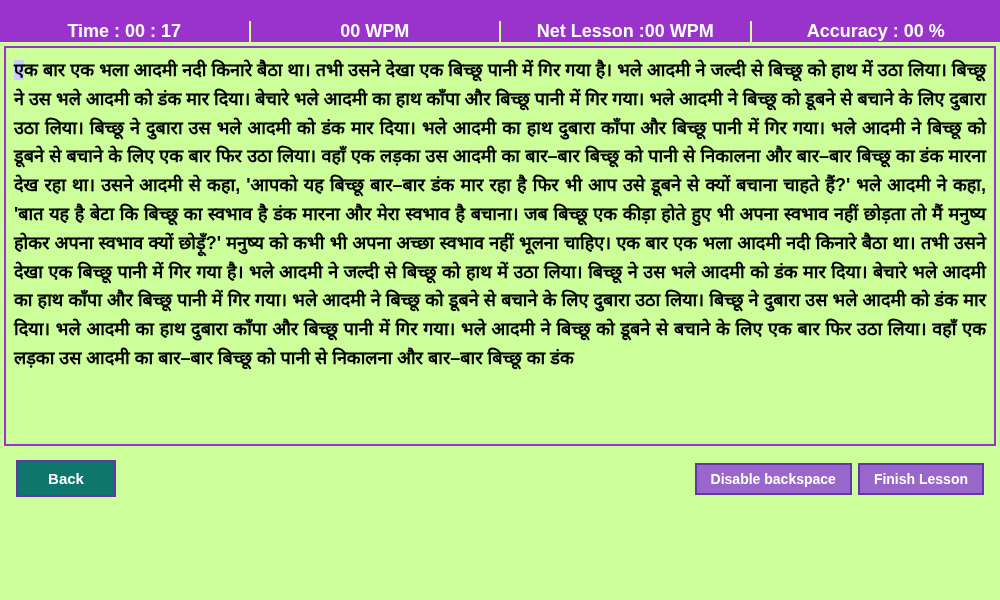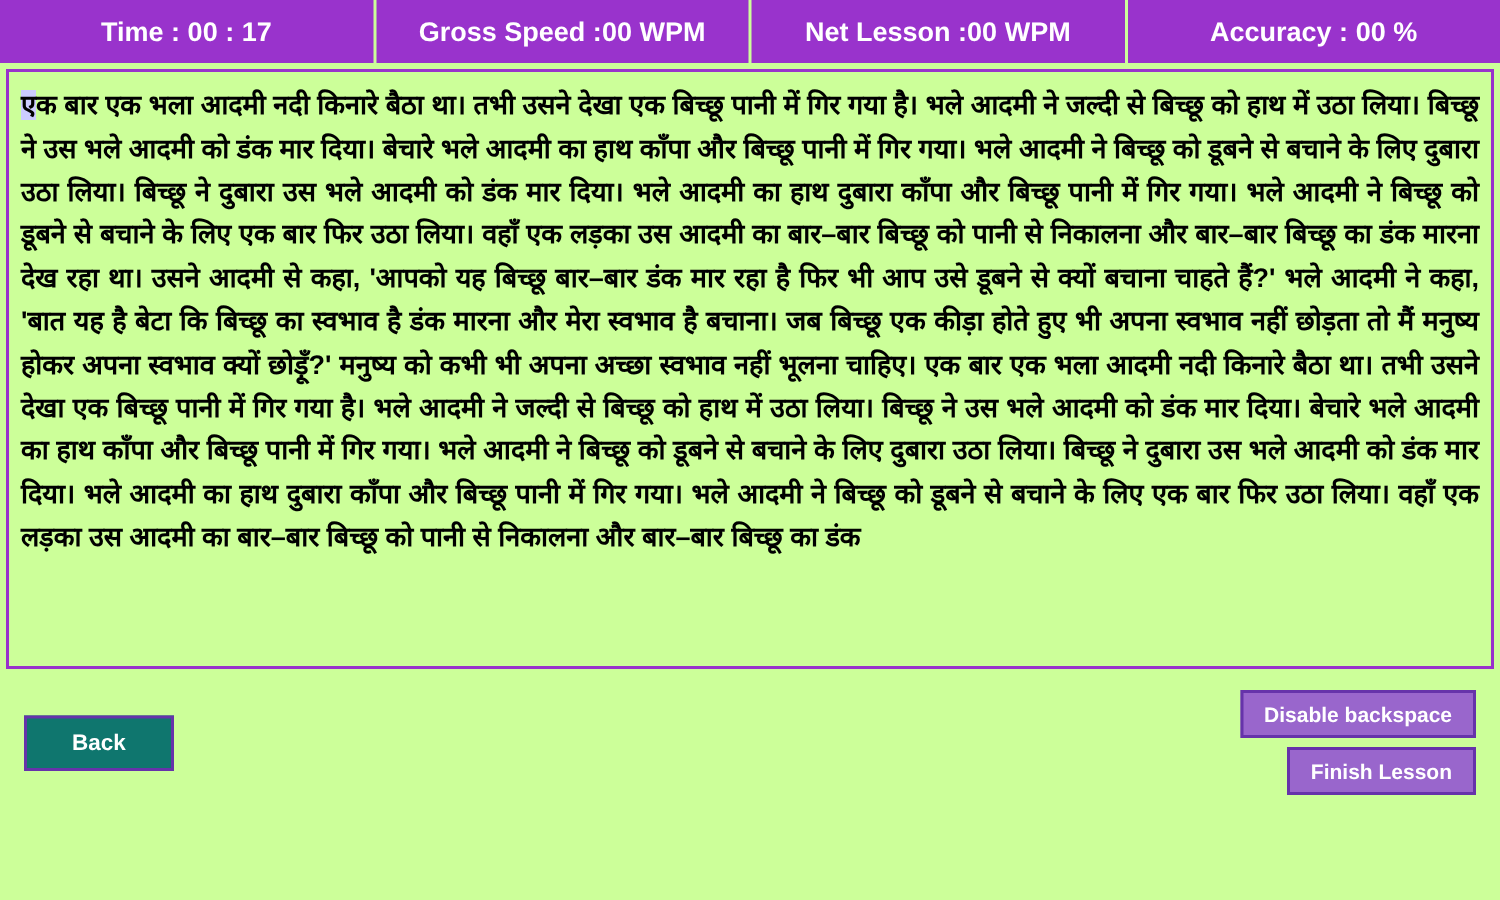--- a/index.html
+++ b/index.html
@@ -14,20 +14,21 @@
       background-color: #ccff99;
       font-family: Arial, sans-serif;
       overflow: hidden;
     }
 
     #stats-bar {
       display: flex;
       width: 100%;
       height: 42px;
       background-color: #9933cc;
+      align-items: flex-end;
     }
 
     .stat-item {
       flex: 1;
       display: flex;
       align-items: center;
       justify-content: center;
       color: white;
       font-size: 18px;
       font-weight: bold;
@@ -77,23 +78,23 @@
       background-color: #ccff99;
     }
 
     .bottom-left {
       display: flex;
       align-items: center;
     }
 
     .bottom-right {
       display: flex;
-      flex-direction: column;
+      flex-direction: row;
       gap: 6px;
-      align-items: flex-end;
+      align-items: flex-start;
     }
 
     .action-btn {
       background-color: #9966cc;
       color: white;
       border: 2px solid #6633aa;
       padding: 6px 14px;
       font-size: 14px;
       font-weight: bold;
       cursor: pointer;
@@ -117,21 +118,20 @@
   </style>
 </head>
 <body>
 
 <div id="stats-bar">
   <div class="stat-item">
     <span>Time :</span>&nbsp;
     <span>00 : 17</span>
   </div>
   <div class="stat-item">
-    <span>Gross Speed :</span>
     <span>00</span>&nbsp;
     <span>WPM</span>
   </div>
   <div class="stat-item">
     <span>Net Lesson :</span>
     <span>00</span>&nbsp;
     <span>WPM</span>
   </div>
   <div class="stat-item">
     <span>Accuracy :</span>&nbsp;

